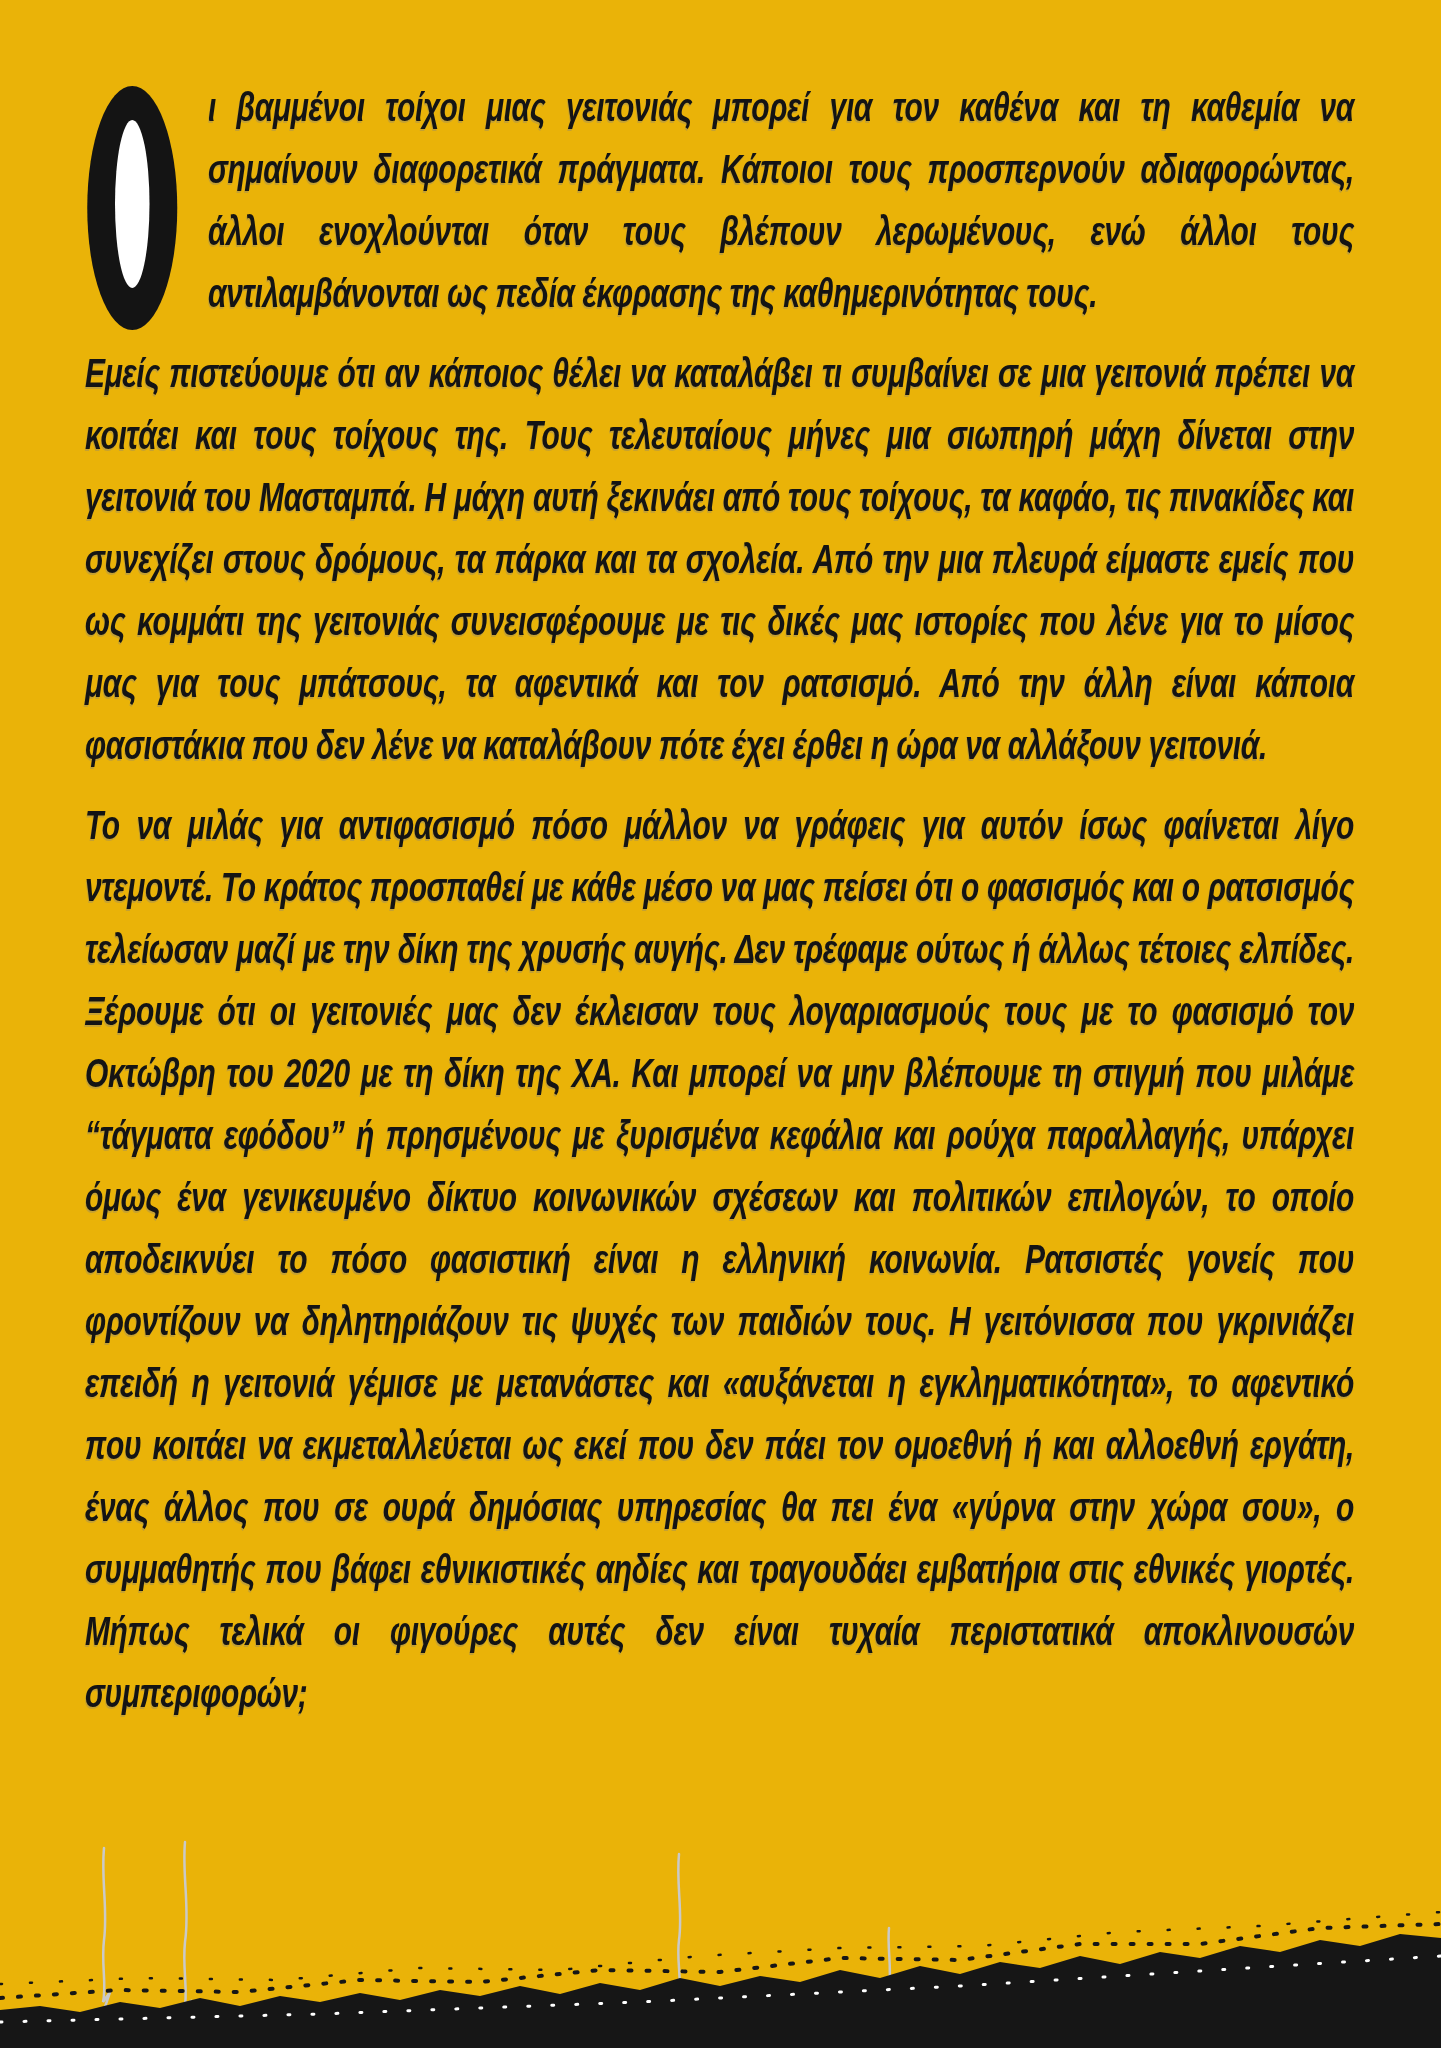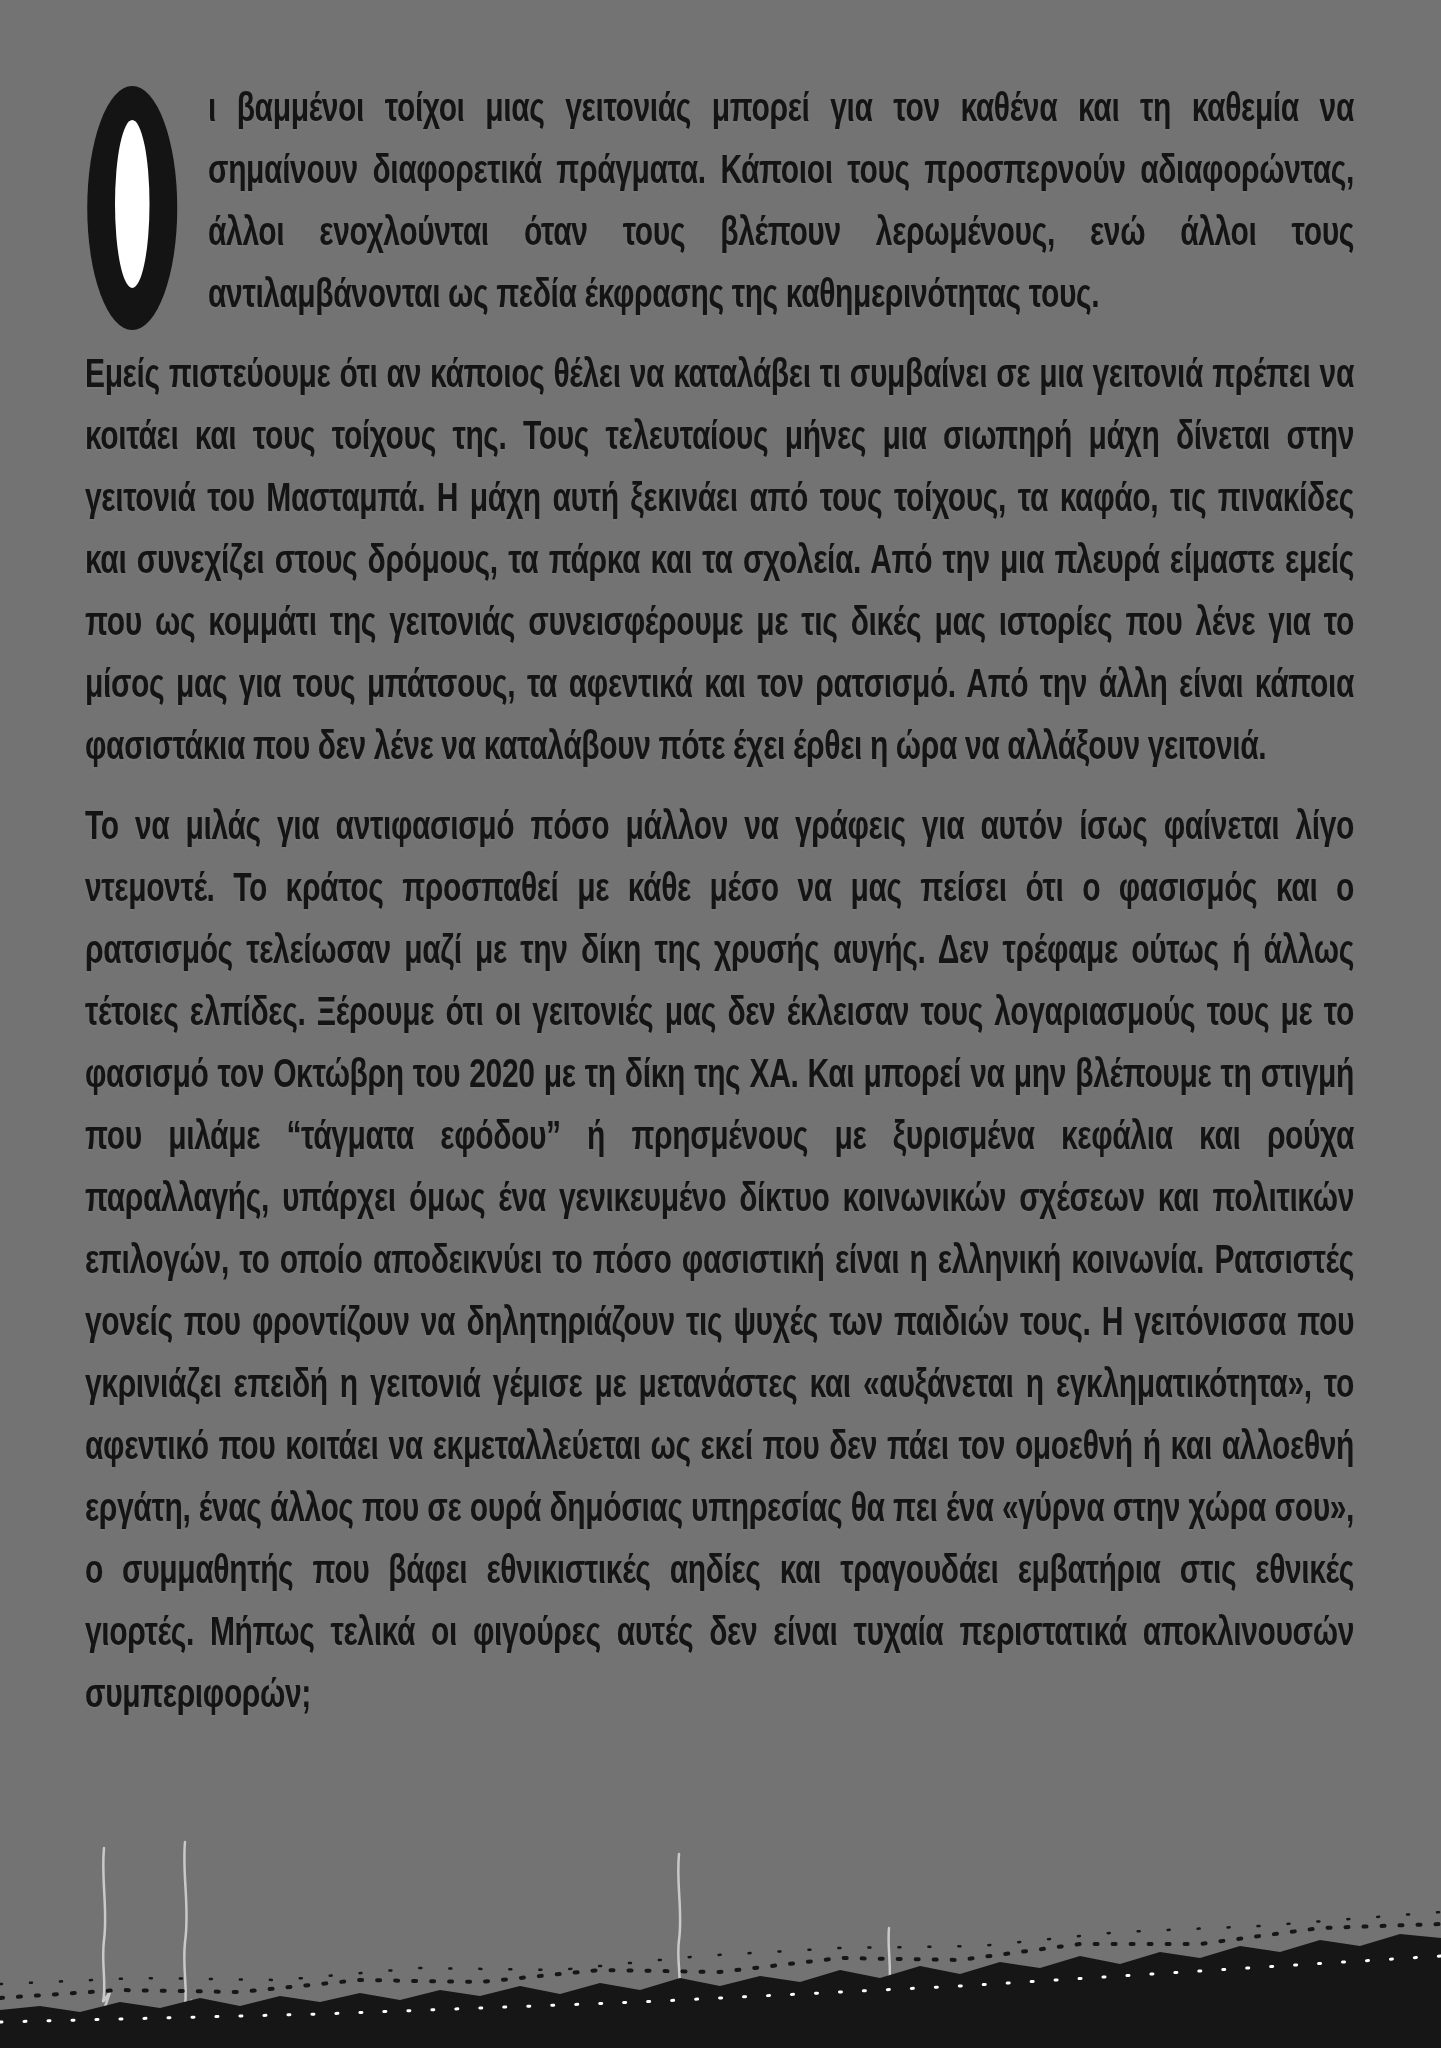--- a/index.html
+++ b/index.html
@@ -4,23 +4,24 @@
 <style>
   html, body {
     margin: 0;
     padding: 0;
     background: #e8e8e8;
   }
   .page {
     position: relative;
     width: 1441px;
     height: 2048px;
-    background: #737373;
+    background: #eab308;
     overflow: hidden;
     font-family: "Liberation Sans", "DejaVu Sans", sans-serif;
+    font-style: italic;
   }
   .content {
     position: absolute;
     top: 0;
     left: 85px;
     width: 1692px;               
     padding-top: 76px;
     transform: scaleX(0.75);
     transform-origin: 0 0;
     color: #111111;

